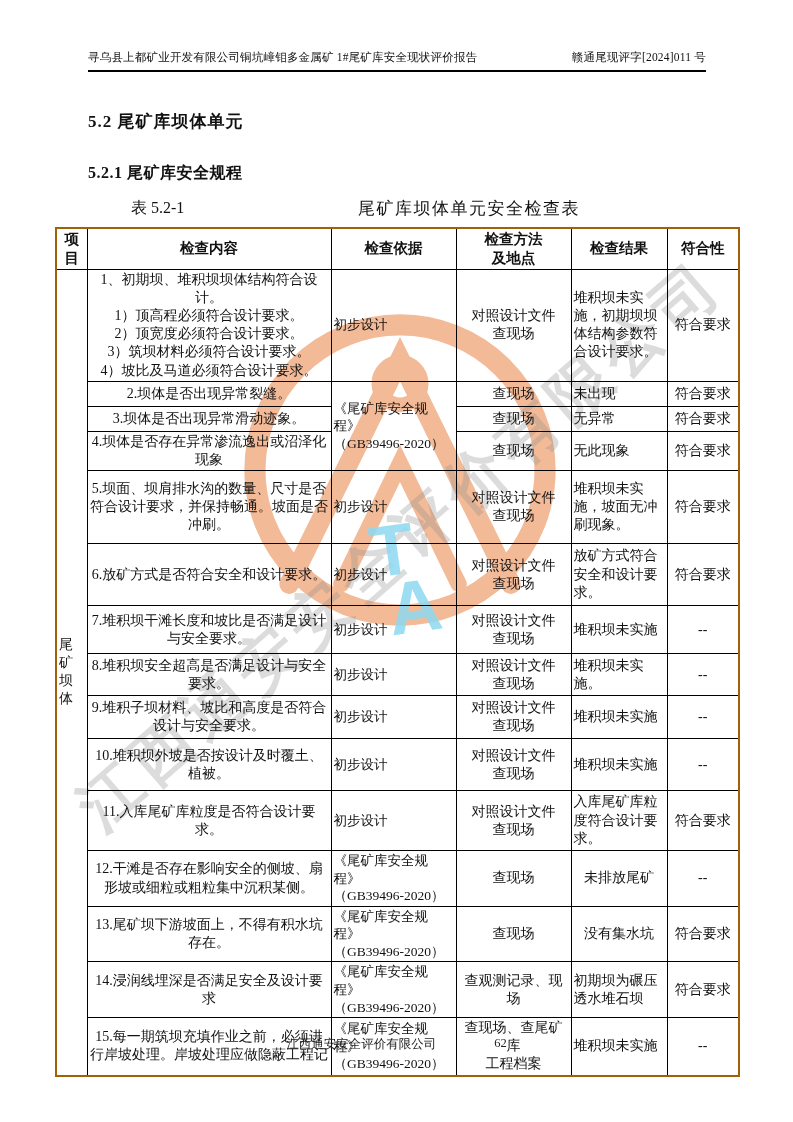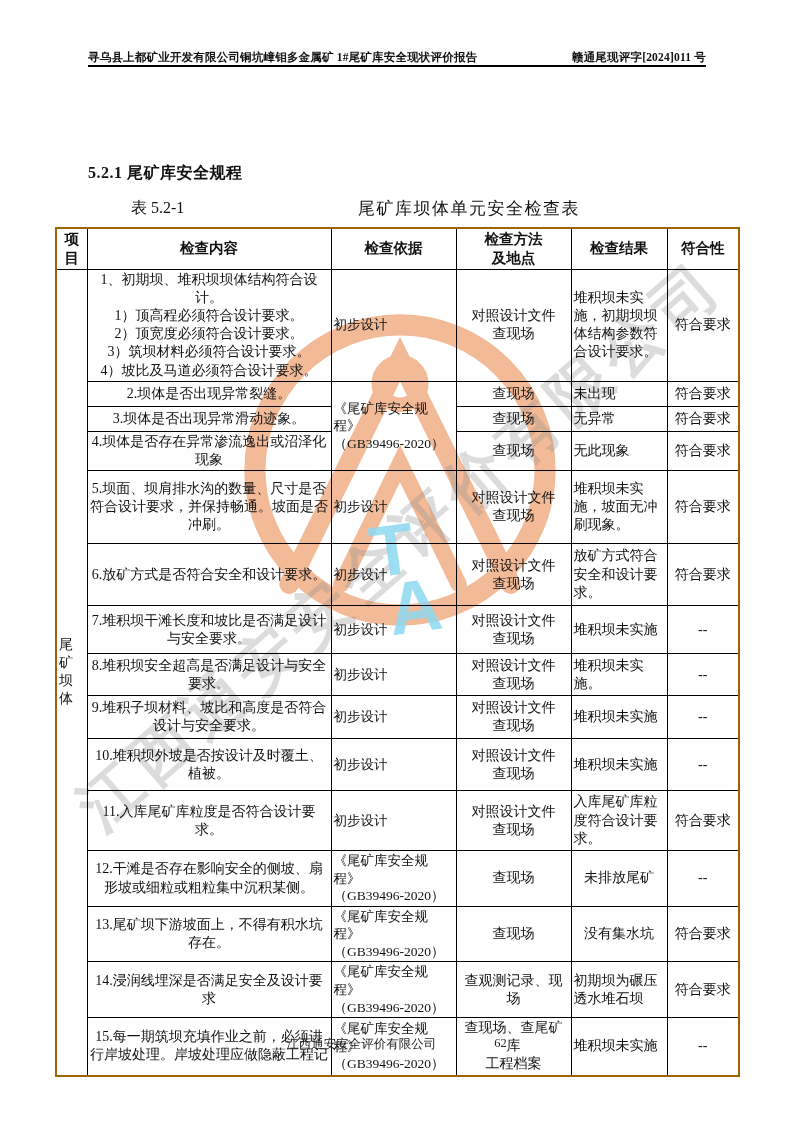--- a/index.html
+++ b/index.html
@@ -25,22 +25,22 @@
   .wm-red {
     position:absolute; left:272px; top:706px; white-space:nowrap;
     font-size:80px; font-weight:bold; letter-spacing:3px;
     color:rgba(231,85,85,0.55); line-height:1;
   }
   
   .content { position:absolute; inset:0; z-index:1; }
   .doc-header {
     position:absolute; top:50px; left:88px; width:618px;
     display:flex; justify-content:space-between; align-items:flex-end;
-    font-weight:bold; font-size:11.5px; letter-spacing:0.2px;
-    border-bottom:2px solid #000; 
+    font-weight:normal; font-size:11.5px; letter-spacing:0.2px;
+    border-bottom:2px solid #000; padding-bottom:5px;
   }
   .sec-heading { position:absolute; left:88px; font-weight:bold; }
   .sec-1 { top:110px; font-size:17px; letter-spacing:1px; }
   .sec-2 { top:163px; font-size:16px; letter-spacing:0.5px; }
   .tbl-caption-label { position:absolute; left:131px; top:198px; font-size:16px; }
   .tbl-caption-title { position:absolute; left:358px; top:197px; font-size:17px; letter-spacing:1.5px; }
   table.checklist {
     position:absolute; left:55px; top:227px; width:683px;
     border-collapse:collapse; table-layout:fixed;
     font-size:14px; line-height:1.30; border:2px solid #a16207;
@@ -81,20 +81,21 @@
     <div class="wm-blue wm-blue-a">A</div>
   </div>
 
   <div class="content">
 
     <div class="doc-header">
       <span>寻乌县上都矿业开发有限公司铜坑嶂钼多金属矿 1#尾矿库安全现状评价报告</span>
       <span>赣通尾现评字[2024]011 号</span>
     </div>
 
+    <div class="sec-heading sec-1">5.2 尾矿库坝体单元</div>
     <div class="sec-heading sec-2">5.2.1 尾矿库安全规程</div>
 
     <div class="tbl-caption-label">表 5.2-1</div>
     <div class="tbl-caption-title">尾矿库坝体单元安全检查表</div>
 
     <table class="checklist">
       <colgroup>
         <col style="width:31px">
           <col style="width:244px">
           <col style="width:125px">

